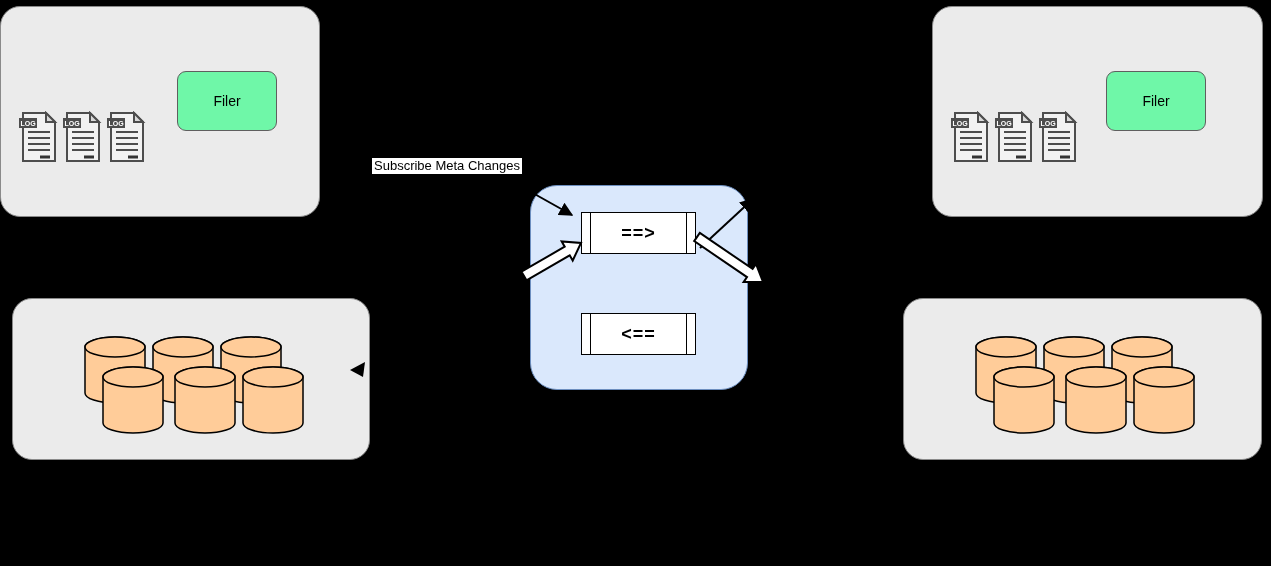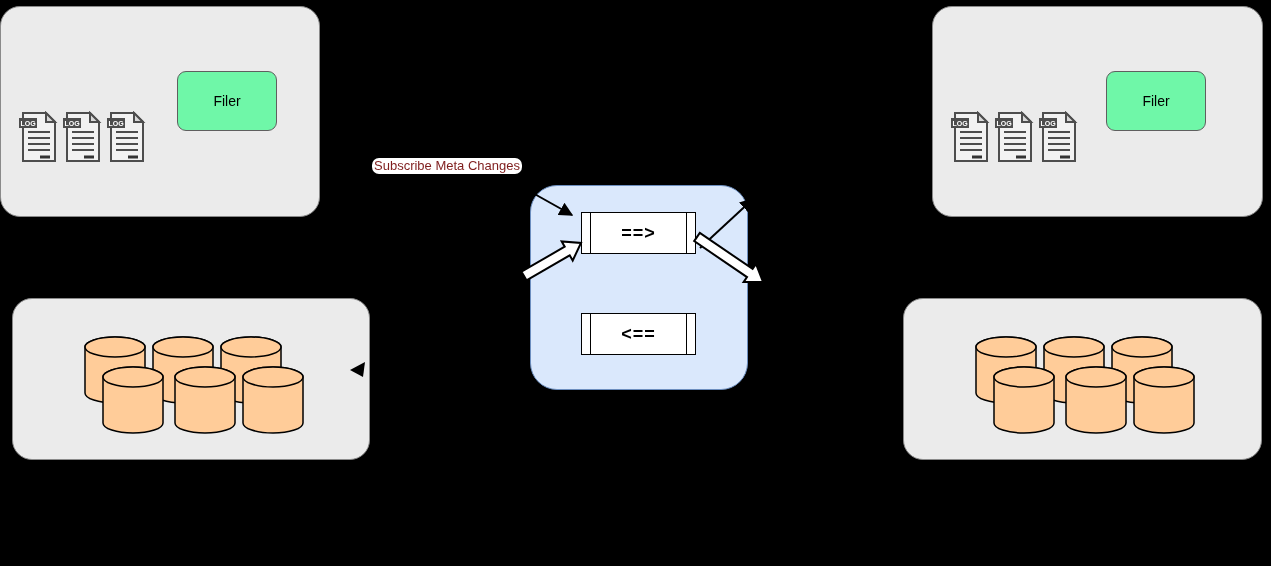--- a/index.html
+++ b/index.html
@@ -105,26 +105,25 @@
   .cyl-b3 { left: 206px; top: 36px; }
   .cyl-f1 { left: 88px;  top: 66px; }
   .cyl-f2 { left: 160px; top: 66px; }
   .cyl-f3 { left: 228px; top: 66px; }
 
   .subscribe-label {
     position: absolute;
     left: 372px;
     top: 158px;
     background: #fff;
-    color: #7f1d1d;
+    color: #000000;
     font-size: 13px;
     line-height: 16px;
     padding: 0 2px;
     white-space: nowrap;
-    border-radius: 7px;
   }
 
   .overlay {
     position: absolute;
     left: 0; top: 0;
     width: 1271px;
     height: 566px;
     pointer-events: none;
   }
 </style>

